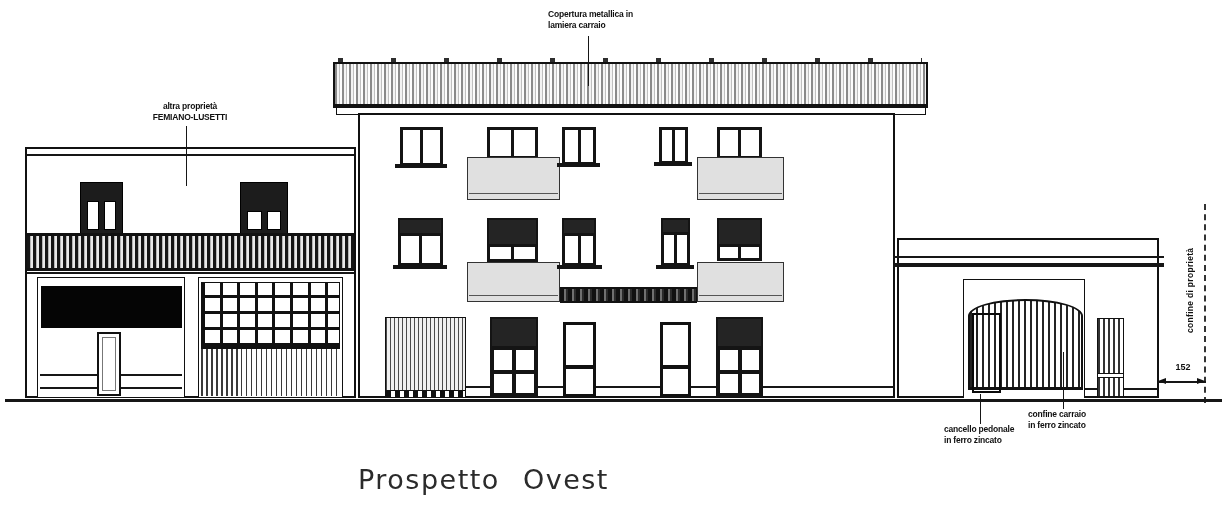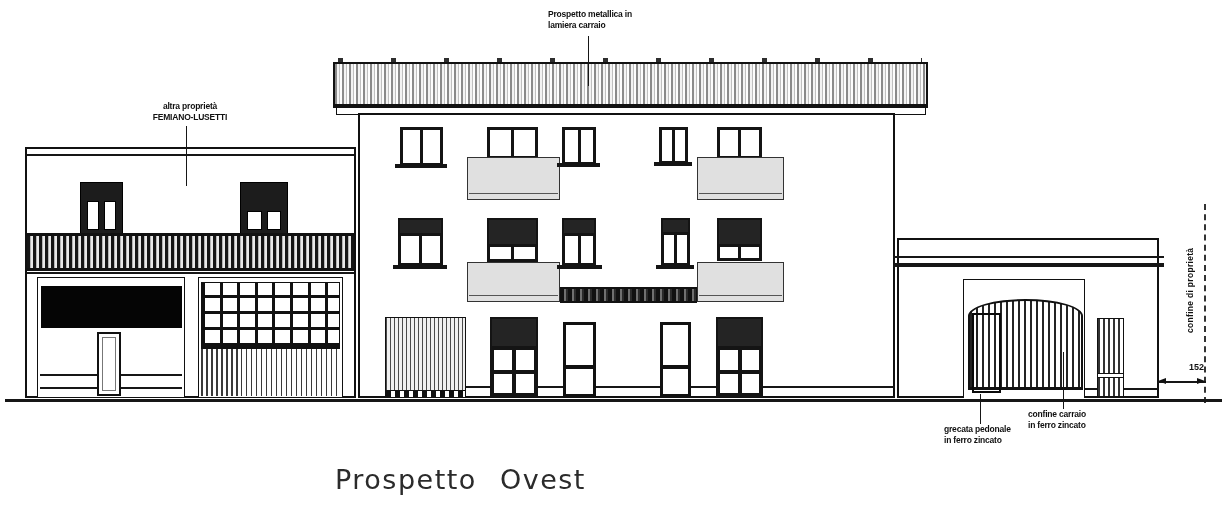--- a/index.html
+++ b/index.html
@@ -30,33 +30,33 @@
   .door{border:3px solid #111;display:flex;flex-direction:column;background:#111}
   .door .t{flex:1.6;background:#fff}
   .door .r{height:4px;background:#111}
   .door .b{flex:1;background:#fff}
   .shwinL{background:#1c1c1c;border:1.5px solid #000;display:flex;align-items:flex-end;justify-content:center;gap:5px;padding:0 6px 3px}
   .shwinL i{flex:1;background:#fff;border:1px solid #000}
   .vtext{writing-mode:vertical-rl;transform:rotate(180deg);font-size:8.5px;font-weight:bold;color:#111;letter-spacing:.3px;white-space:nowrap}
   .arrL{width:0;height:0;border-style:solid;border-width:3.5px 8px 3.5px 0;border-color:transparent #111 transparent transparent}
   .arrR{width:0;height:0;border-style:solid;border-width:3.5px 0 3.5px 8px;border-color:transparent transparent transparent #111}
   .title{font-size:27px;color:#2b2b2b;letter-spacing:1.5px;word-spacing:13px;font-family:"DejaVu Sans",sans-serif}
-  .dim{font-size:9px;font-weight:bold;color:#111;text-align:right}
+  .dim{font-size:9px;font-weight:bold;color:#111;text-align:center}
 </style>
 </head>
 <body>
 
 <div class="sheet">
 
   <div class="a" style="left:338px;top:58px;width:584px;height:5px;background:repeating-linear-gradient(90deg,#2e2e2e 0 5px,transparent 5px 53px)"></div>
   <div class="a roofband" style="left:333px;top:62px;width:595px;height:46px"></div>
   <div class="a" style="left:336px;top:108px;width:590px;height:7px;background:#fff;border:1.5px solid #111;border-top:none"></div>
   <div class="a ln" style="left:588px;top:36px;width:1px;height:50px"></div>
   <div class="a note" style="left:548px;top:9px;width:130px">
-    <div>Prospetto metallica in</div>
+    <div>Copertura metallica in</div>
     <div>lamiera carraio</div>
   </div>
 
   <div class="a" style="left:25px;top:147px;width:331px;height:251px;border:2px solid #111;background:#fff">
     <div class="a ln" style="left:0;right:0;top:5px;height:2px"></div>
   </div>
 
   <div class="a note" style="left:132px;top:101px;width:116px;text-align:center">
     <div>altra proprietà</div>
     <div>FEMIANO-LUSETTI</div>
@@ -206,33 +206,33 @@
   <div class="a" style="left:963px;top:279px;width:122px;height:119px;border:1.5px solid #111;border-bottom:none;background:#fff"></div>
   <div class="a ln" style="left:1085px;top:388px;width:73px;height:1.5px"></div>
   <div class="a gatebars" style="left:968px;top:299px;width:115px;height:91px;border:2px solid #111;border-bottom:3px solid #111;border-radius:58px 58px 0 0 / 17px 17px 0 0"></div>
   <div class="a" style="left:972px;top:313px;width:29px;height:80px;border:2.5px solid #0a0a0a;background:transparent"></div>
   <div class="a" style="left:1097px;top:318px;width:27px;height:79px;border:1.5px solid #111;background:repeating-linear-gradient(90deg,#333 0 2px,#fff 2px 5px)">
     <div class="a" style="left:0;right:0;bottom:18px;height:5px;background:#fff;border-top:1px solid #111;border-bottom:1px solid #111"></div>
   </div>
 
   <div class="a ln" style="left:980px;top:394px;width:1px;height:30px"></div>
   <div class="a note" style="left:944px;top:424px;width:90px">
-    <div>grecata pedonale</div>
+    <div>cancello pedonale</div>
     <div>in ferro zincato</div>
   </div>
   <div class="a ln" style="left:1063px;top:352px;width:1px;height:57px"></div>
   <div class="a note" style="left:1028px;top:409px;width:90px">
     <div>confine carraio</div>
     <div>in ferro zincato</div>
   </div>
 
   <div class="a" style="left:1204px;top:204px;width:0;height:199px;border-left:2px dashed #333"></div>
   <div class="a vtext" style="left:1185px;top:213px;height:120px">confine di proprietà</div>
   <div class="a ln" style="left:1158px;top:381px;width:48px;height:1.5px"></div>
   <div class="a arrL" style="left:1158px;top:378px"></div>
   <div class="a arrR" style="left:1197px;top:378px"></div>
   <div class="a dim" style="left:1162px;top:362px;width:42px">152</div>
 
   <div class="a ln" style="left:5px;top:399px;width:1217px;height:3px"></div>
 
-  <div class="a title" style="left:335px;top:464px">Prospetto Ovest</div>
+  <div class="a title" style="left:358px;top:464px">Prospetto Ovest</div>
 
 </div>
 
 </body></html>

